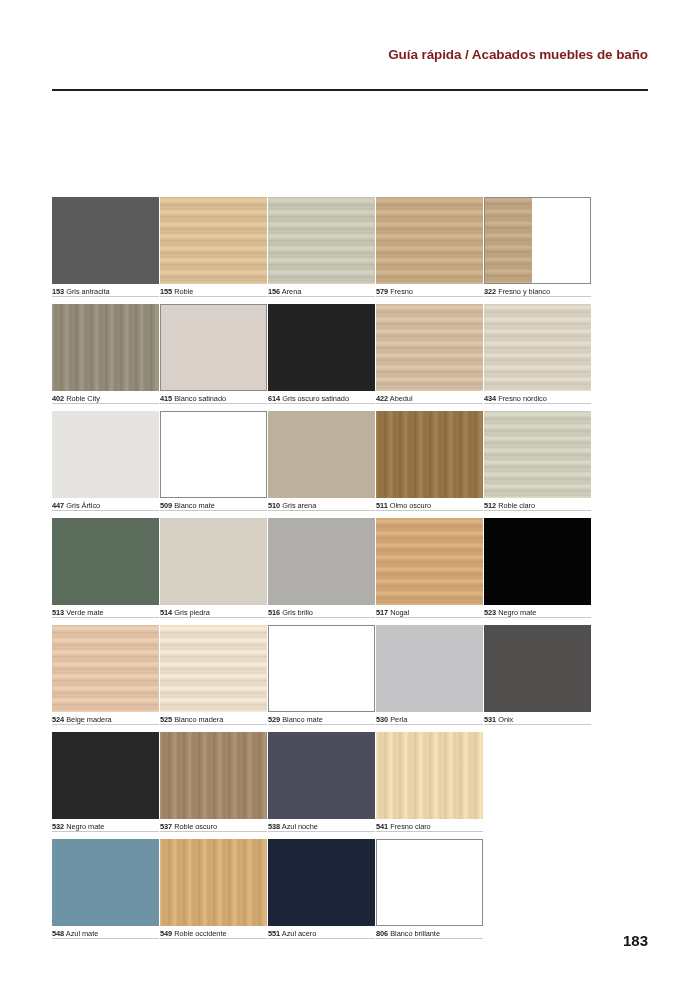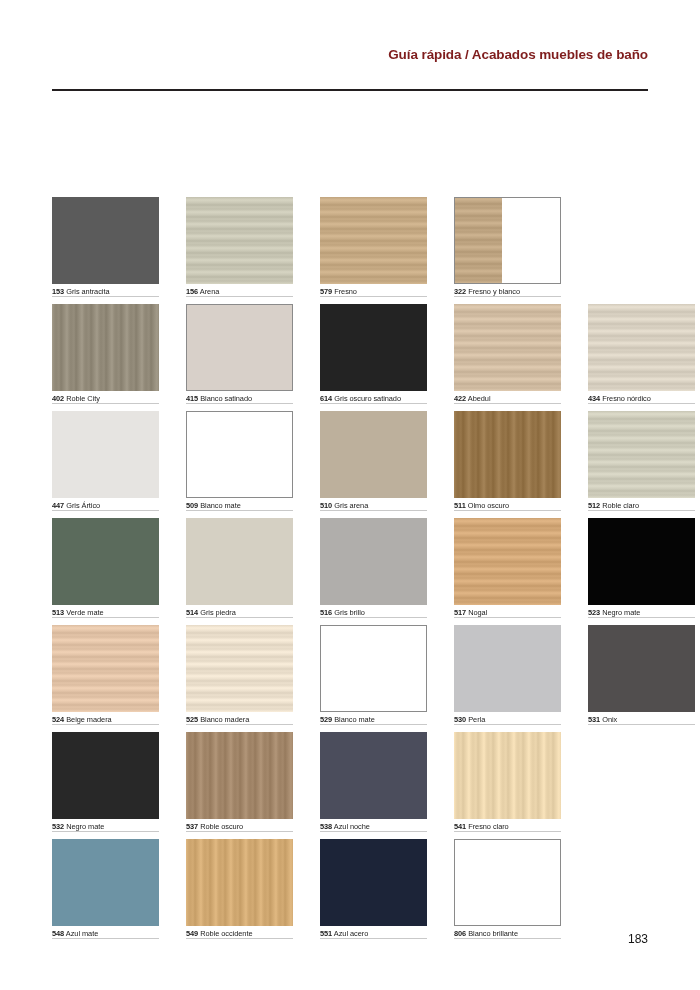--- a/index.html
+++ b/index.html
@@ -43,21 +43,21 @@
 
   
   .swatch-grid {
     position: absolute;
     left: 52px;
     top: 197px;
     width: 596px;
   }
   .swatch-row {
     display: flex;
-    gap: 27px;
+    gap: 1px;
     margin-bottom: 7px;
   }
   .swatch-cell {
     width: 107px;
     position: relative;
   }
   .swatch-chip {
     width: 107px;
     height: 87px;
     position: relative;
@@ -100,22 +100,22 @@
     width: 107px;
     height: 1px;
     background: #c9c9c9;
   }
 
   
   .page-number {
     position: absolute;
     right: 52px;
     top: 932px;
-    font-size: 12px;
-    font-weight: normal;
+    font-size: 15px;
+    font-weight: bold;
     color: #141414;
   }
 </style>
 </head>
 <body>
 
 <div class="page-header">
   <div class="header-title">Guía rápida / Acabados muebles de baño</div>
 </div>
 <div class="header-rule"></div>
@@ -124,20 +124,27 @@
     <div class="swatch-row">
       <div class="swatch-cell">
         <div class="swatch-chip">
           <div class="grain" style="background: rgb(91, 91, 91);"></div>
         </div>
         <div class="swatch-label"><span class="code">153</span> <span>Gris antracita</span></div>
         <div class="swatch-rule"></div>
       </div>
       <div class="swatch-cell">
         <div class="swatch-chip">
+          <div class="grain" style="background: repeating-linear-gradient(0deg, rgb(233, 205, 165) 0px, rgb(219, 191, 151) 2px, rgb(212, 184, 144) 3px, rgb(219, 191, 151) 5px, rgb(205, 177, 137) 7px, rgb(219, 191, 151) 9px, rgb(233, 205, 165) 12px) rgb(219, 191, 151);"></div>
+        </div>
+        <div class="swatch-label"><span class="code">155</span> <span>Roble</span></div>
+        <div class="swatch-rule"></div>
+      </div>
+      <div class="swatch-cell">
+        <div class="swatch-chip">
           <div class="grain" style="background: repeating-linear-gradient(0deg, rgb(215, 213, 195) 0px, rgb(201, 199, 181) 2px, rgb(194, 192, 174) 3px, rgb(201, 199, 181) 5px, rgb(187, 185, 167) 7px, rgb(201, 199, 181) 9px, rgb(215, 213, 195) 12px) rgb(201, 199, 181);"></div>
         </div>
         <div class="swatch-label"><span class="code">156</span> <span>Arena</span></div>
         <div class="swatch-rule"></div>
       </div>
       <div class="swatch-cell">
         <div class="swatch-chip">
           <div class="grain" style="background: repeating-linear-gradient(0deg, rgb(213, 185, 147) 0px, rgb(199, 171, 133) 2px, rgb(192, 164, 126) 3px, rgb(199, 171, 133) 5px, rgb(185, 157, 119) 7px, rgb(199, 171, 133) 9px, rgb(213, 185, 147) 12px) rgb(199, 171, 133);"></div>
         </div>
         <div class="swatch-label"><span class="code">579</span> <span>Fresno</span></div>

